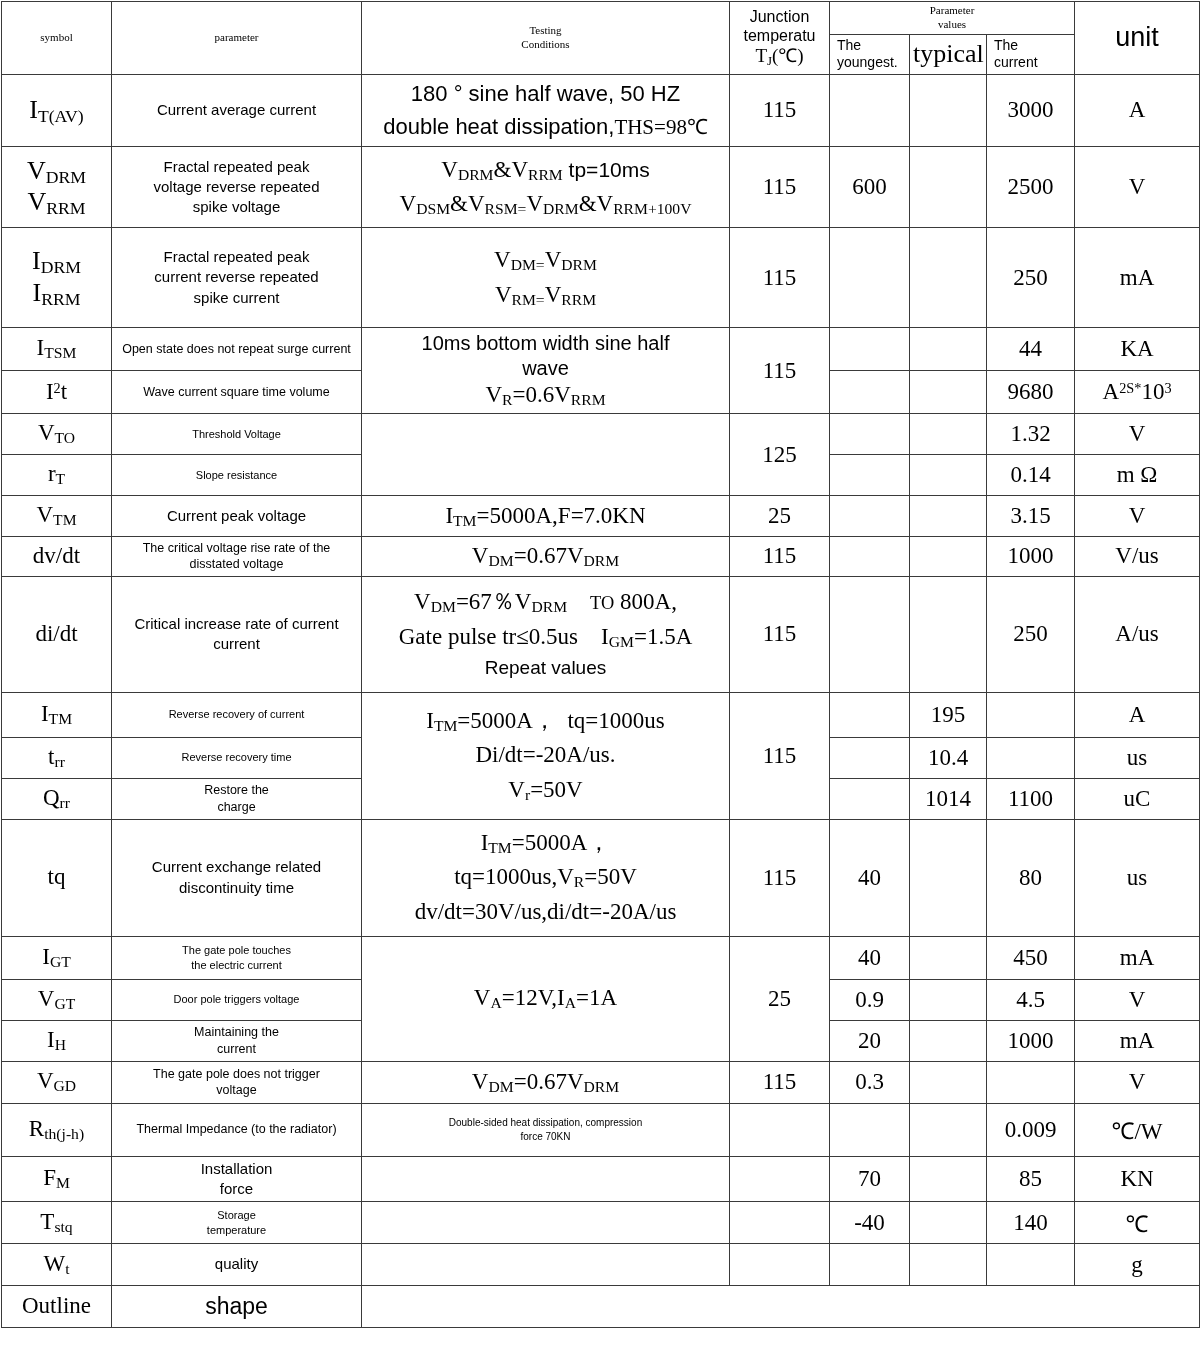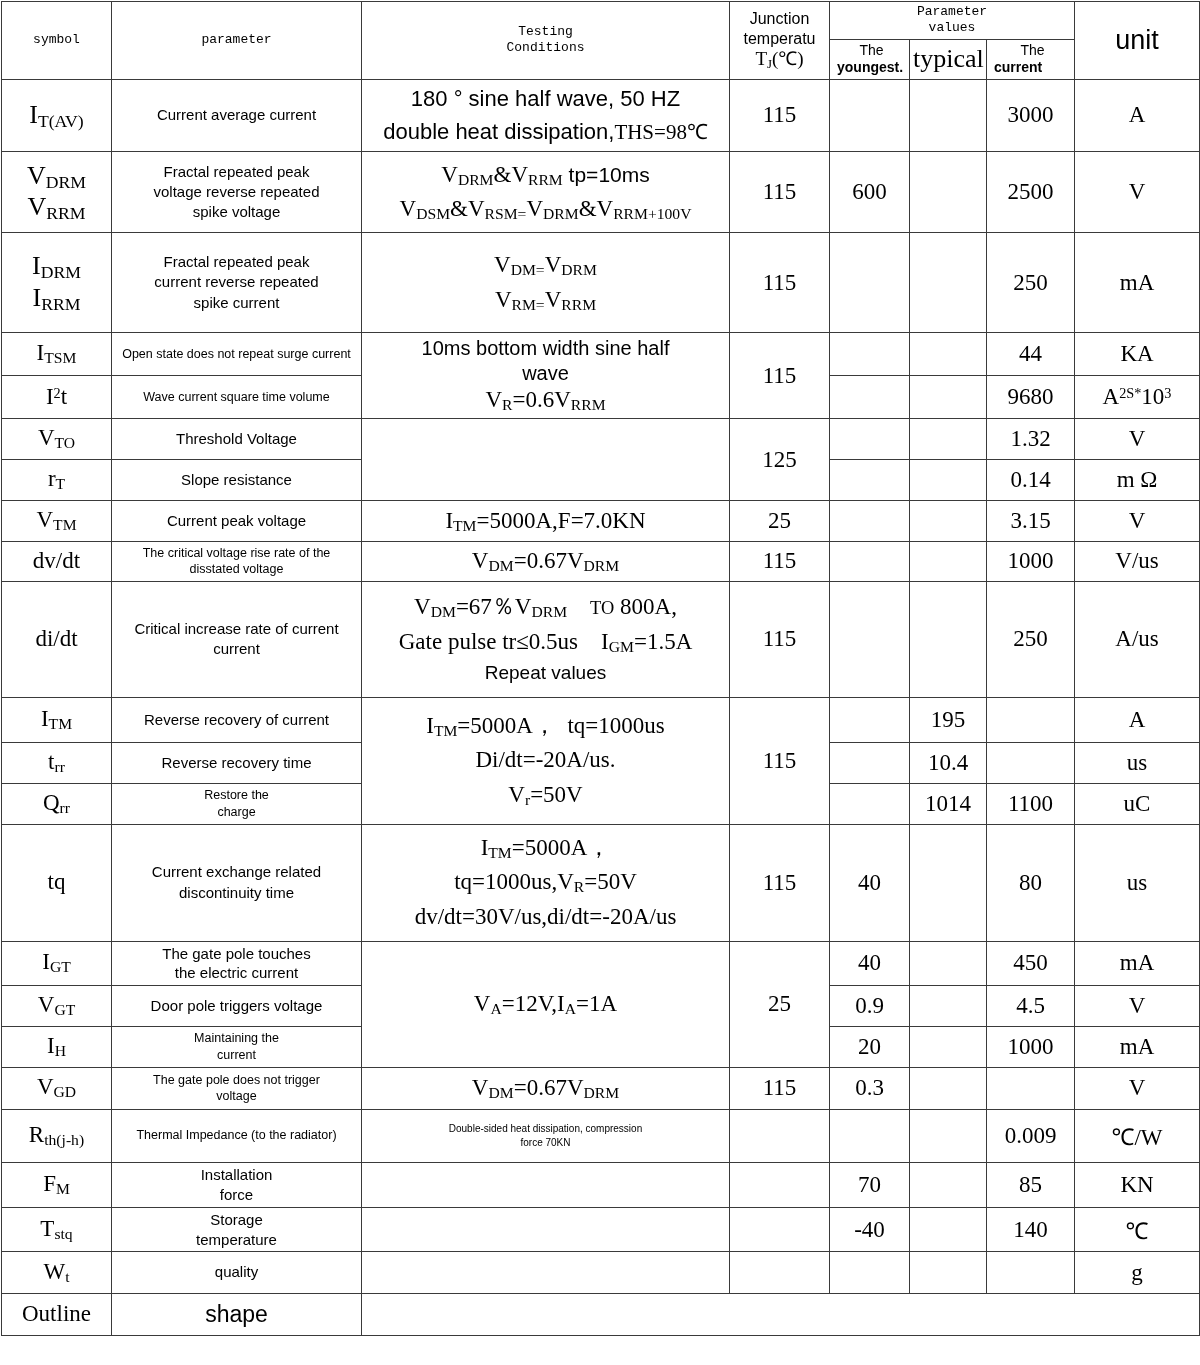--- a/index.html
+++ b/index.html
@@ -33,35 +33,35 @@
   col.c-par   { width: 250px; }
   col.c-test  { width: 368px; }
   col.c-tj    { width: 100px; }
   col.c-min   { width: 80px; }
   col.c-typ   { width: 77px; }
   col.c-max   { width: 88px; }
   col.c-unit  { width: 125px; }
 
   
   .hdr-sans {
-    font-family: Liberation Mono, monospace;
-    font-size: 13px;
+    font-family: Liberation Serif, serif;
+    font-size: 11px;
     line-height: 1.25;
   }
   .hdr-unit {
     font-family: "Liberation Sans", sans-serif;
     font-size: 27px;
   }
   .hdr-small {
     font-family: "Liberation Sans", sans-serif;
     font-size: 14px;
     line-height: 1.25;
   }
-  .hdr-small .lead { display: block; text-align: center; padding-left: 4px; }
-  .hdr-small .tail { display: block; text-align: left; padding-left: 4px; font-weight: bold; }
+  .hdr-small .lead { display: block; text-align: left; padding-left: 4px; }
+  .hdr-small .tail { display: block; text-align: left; padding-left: 4px; }
   .hdr-typ {
     font-family: Liberation Serif, serif;
     font-size: 26px;
   }
   .hdr-tj {
     font-family: "Liberation Sans", sans-serif;
     font-size: 16px;
     line-height: 1.2;
   }
   .hdr-tj .serifline {
@@ -82,21 +82,21 @@
     font-size: 15px;
     line-height: 1.35;
   }
   .par-xs {
     font-family: "Liberation Sans", sans-serif;
     font-size: 12.5px;
     line-height: 1.3;
   }
   .par-sm {
     font-family: "Liberation Sans", sans-serif;
-    font-size: 15px;
+    font-size: 11px;
     line-height: 1.3;
   }
   .par-left { text-align: left; padding-left: 10px; }
   .test {
     font-family: "Liberation Serif", serif;
     font-size: 23px;
     line-height: 1.5;
     white-space: nowrap;
   }
   .test-sans { font-family: "Liberation Sans", sans-serif; font-size: 21px; }

